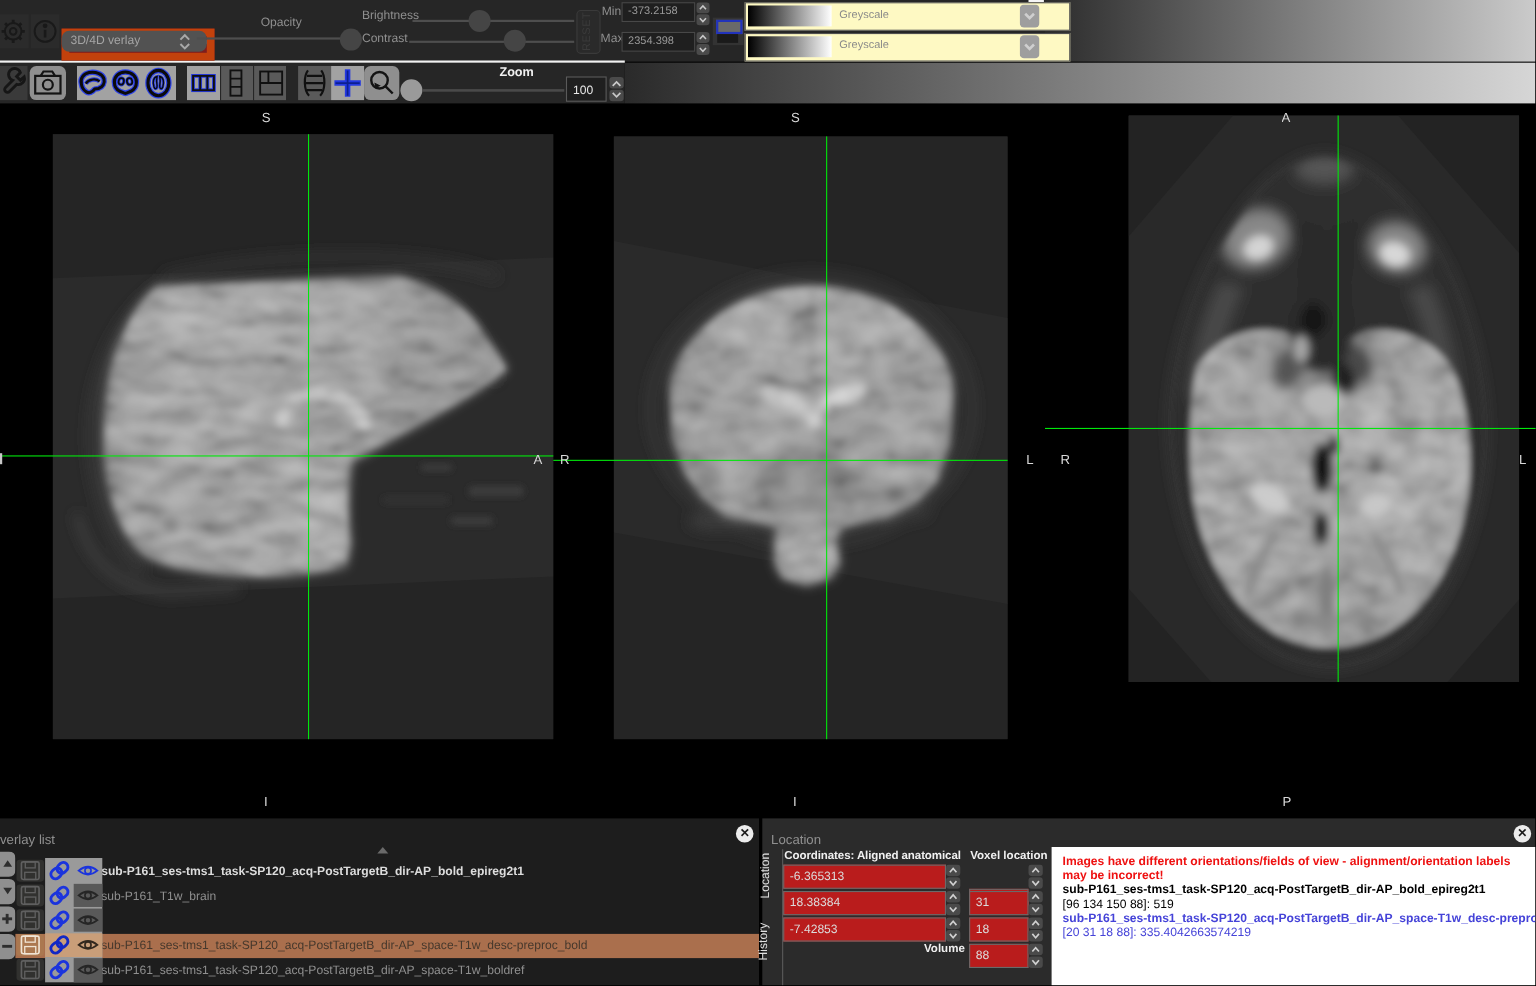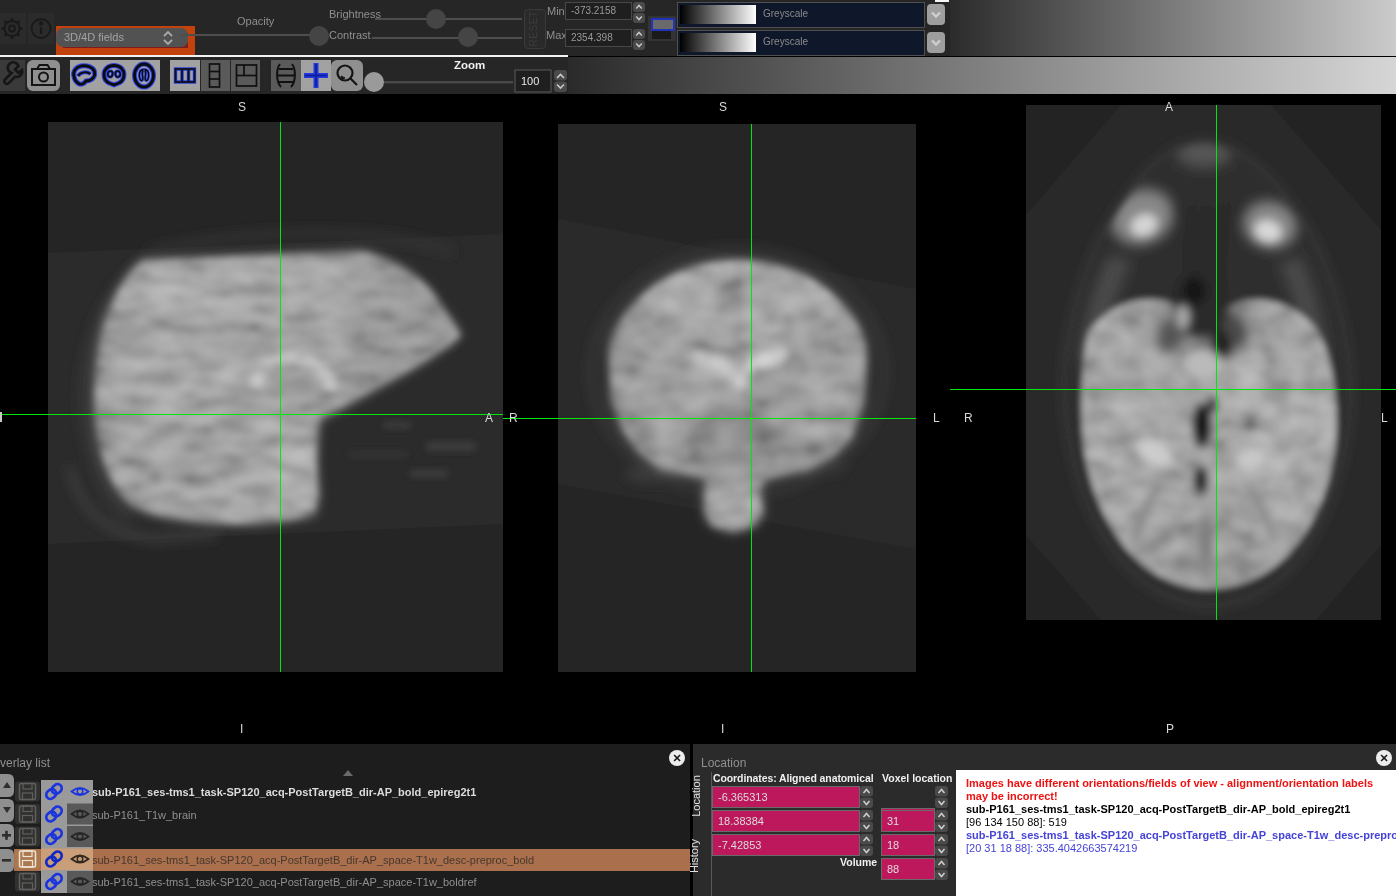--- a/index.html
+++ b/index.html
@@ -23,41 +23,41 @@
     padding-left:8px;}
   .lbl{color:#8f8f8f;font-size:11px;}
   .track{position:absolute;height:2px;background:#4e4e4e;}
   .knob{position:absolute;width:20px;height:20px;border-radius:50%;background:#454545;}
   .resetbtn{left:524px;top:9px;width:20px;height:38px;border:1px solid #3a3a3a;
     border-radius:4px;background:#2a2a2a;}
   .resetbtn span{position:absolute;left:-9px;top:13px;color:#3b3b3b;font-size:10px;
     transform:rotate(-90deg);letter-spacing:.5px;}
   .minmaxfield{width:60px;height:16px;background:#1f1f1f;border:1px solid #484848;
     color:#999;font-size:10px;line-height:16px;padding-left:5px;}
-  .greybar{width:246px;height:24px;background:#0f172a;border:1px solid #4f4f4f;}
+  .greybar{width:246px;height:24px;background:#fef9c3;border:1px solid #4f4f4f;padding-left:48px;}
   .greybar .grad{position:absolute;left:2px;top:2px;width:76px;height:19px;
     background:linear-gradient(to right,#000,#fff);}
   .greybar .gl{position:absolute;left:85px;top:5px;color:#8a8a8a;font-size:10px;}
   
   .panel{background:#262626;}
   #pSag{left:48px;top:122px;width:455px;height:550px;}
   #pCor{left:558px;top:124px;width:358px;height:548px;}
   #pAx {left:1026px;top:105px;width:355px;height:515px;}
   .xh{background:#00e80b;}
   .anat{color:#d8d8d8;font-size:12px;}
   
   #ovl{left:0;top:744px;width:690px;height:152px;background:#1d1d1d;}
   #loc{left:693px;top:744px;width:703px;height:152px;background:#2b2b2b;}
   .ptitle{color:#909090;font-size:12px;}
   .closex{position:absolute;width:16px;height:16px;border-radius:50%;background:#ececec;
     color:#1a1a1a;font-size:11px;font-weight:bold;text-align:center;line-height:16px;}
   .orow{position:absolute;left:14px;width:676px;height:22px;font-size:11px;
     line-height:22px;color:#8f8f8f;white-space:nowrap;}
   .orow .t{position:absolute;left:78px;}
-  .locinput{position:absolute;background:#be185d;border:1px solid #6a6a6a;
+  .locinput{position:absolute;background:#b91c1c;border:1px solid #6a6a6a;
     color:#dcdcdc;font-size:11px;line-height:20px;padding-left:5px;}
   .wmsg{font-weight:bold;font-size:11px;white-space:nowrap;}
 </style>
 </head>
 <body>
 <div id="page">
 
   <div class="abs" id="row1"></div>
   <div class="abs" id="band1"></div>
   <div class="abs" id="row2"></div>
@@ -80,21 +80,21 @@
           <line x1="17.3" y1="33.8" x2="19.4" y2="35.9"></line>
         <line x1="4.6" y1="35.9" x2="6.7" y2="33.8"></line>
           <line x1="17.3" y1="23.2" x2="19.4" y2="21.1"></line>
       </g>
       <circle cx="41" cy="28.5" r="9.5"></circle>
       <line x1="41" y1="27" x2="41" y2="34" stroke-width="2.4"></line>
       <circle cx="41" cy="23.5" r="1.3" fill="#191919"></circle>
     </g>
   </svg>
   <div class="abs namefield">sub-P161_ses-tms1_task-SP</div>
-  <div class="abs drop3d">3D/4D fields</div>
+  <div class="abs drop3d">3D/4D verlay</div>
   <svg class="abs" style="left:160px;top:29px;" width="16" height="18" viewBox="0 0 16 18">
     <path d="M4 7 l4-4 4 4" stroke="#a8a8a8" stroke-width="1.8" fill="none"></path>
     <path d="M4 11 l4 4 4-4" stroke="#a8a8a8" stroke-width="1.8" fill="none"></path>
   </svg>
   <div class="abs lbl" style="left:237px;top:15px;">Opacity</div>
   <div class="abs track" style="left:179px;top:34px;width:132px;"></div>
   <div class="abs knob" style="left:309px;top:26px;"></div>
   <div class="abs lbl" style="left:329px;top:8px;">Brightness</div>
   <div class="abs track" style="left:375px;top:18px;width:147px;"></div>
   <div class="abs knob" style="left:426px;top:9px;"></div>

